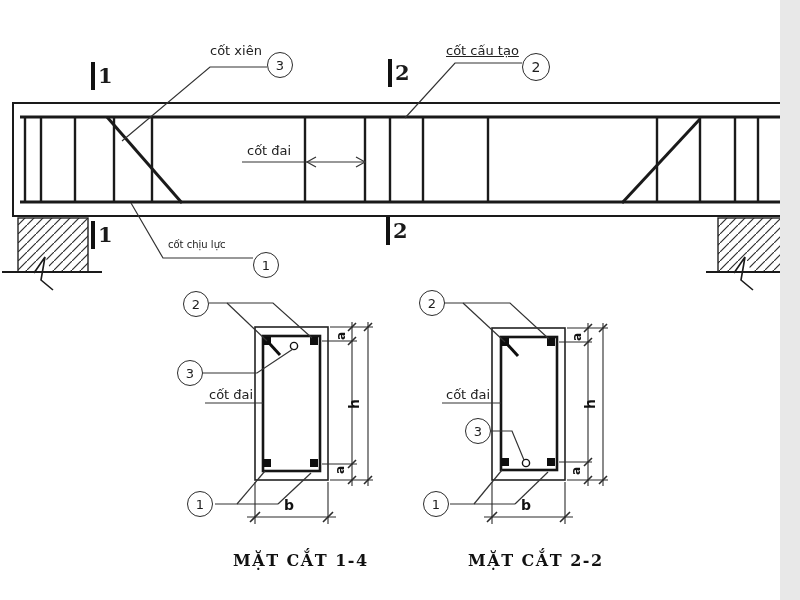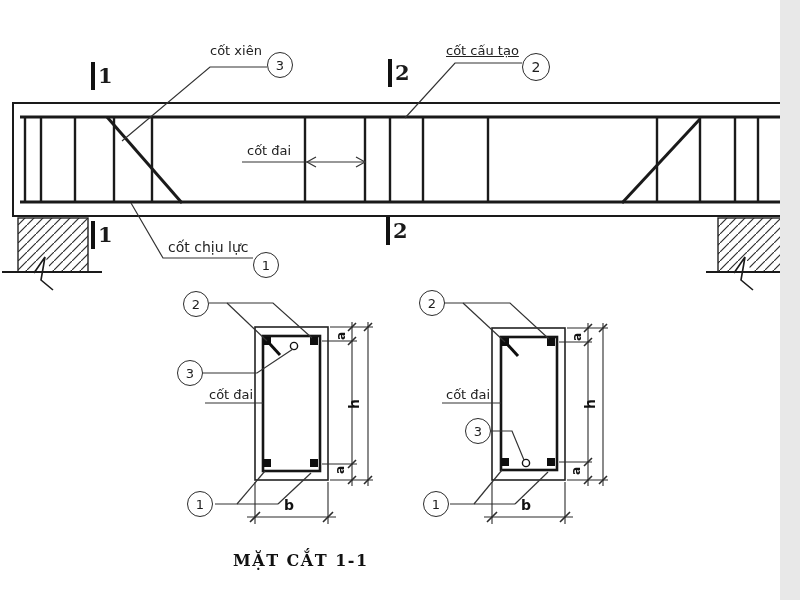--- a/index.html
+++ b/index.html
@@ -3,21 +3,21 @@
 <meta charset="utf-8">
 <style>
   :root{ --bg:#ffffff; --line:#1a1a1a; --thin:#2a2a2a; }
   html,body{margin:0;padding:0;background:#e8e8e8;}
   #canvas{
     position:relative;width:780px;height:600px;background:var(--bg);
     overflow:hidden;font-family:"DejaVu Sans",sans-serif;color:var(--line);
   }
   svg{position:absolute;left:0;top:0;color:var(--line);}
   .lbl{position:absolute;font-size:13px;white-space:nowrap;color:#222;line-height:1;}
-  .lbl.big{font-size:14px;}
+  .lbl.big{font-size:10px;}
   .co{
     position:absolute;border:1.5px solid #2b2b2b;border-radius:50%;background:var(--bg);
     display:flex;align-items:center;justify-content:center;
     font-size:13px;color:#1d1d1d;box-sizing:border-box;
   }
   .co.s26{width:26px;height:26px;}
   .co.s28{width:28px;height:28px;font-size:14px;}
   .smark{position:absolute;display:flex;align-items:stretch;gap:3px;height:28px;}
   .smark .bar{width:4px;background:#111;}
   .smark .num{font-family:"DejaVu Serif",serif;font-weight:bold;font-size:21px;line-height:28px;}
@@ -216,30 +216,31 @@
       <span>3</span>
     </div>
   <span class="lbl" style="left:209px;top:388px;">cốt đai</span>
   <div class="co s26" style="left:187px;top:491px;">
       <span>1</span>
     </div>
   <span class="dim" style="left:284px;top:498px;">b</span>
   <span class="dim small rot" style="left:337px;top:330px;">a</span>
   <span class="dim rot" style="left:349px;top:397px;">h</span>
   <span class="dim small rot" style="left:336px;top:464px;">a</span>
-  <div class="caption" style="left:233px;top:551px;">MẶT CẮT 1-1</div>
+  <div class="caption" style="left:233px;top:551px;">MẶT CẮT 1-4</div>
 
   <div class="co s26" style="left:419px;top:290px;">
       <span>2</span>
     </div>
   <span class="lbl" style="left:446px;top:388px;">cốt đai</span>
   <div class="co s26" style="left:465px;top:418px;">
       <span>3</span>
     </div>
   <div class="co s26" style="left:423px;top:491px;">
       <span>1</span>
     </div>
   <span class="dim" style="left:521px;top:498px;">b</span>
   <span class="dim small rot" style="left:573px;top:331px;">a</span>
   <span class="dim rot" style="left:585px;top:397px;">h</span>
   <span class="dim small rot" style="left:572px;top:465px;">a</span>
+  <div class="caption" style="left:468px;top:551px;">MẶT CẮT 2-2</div>
 
 </div>
 
 </body></html>

